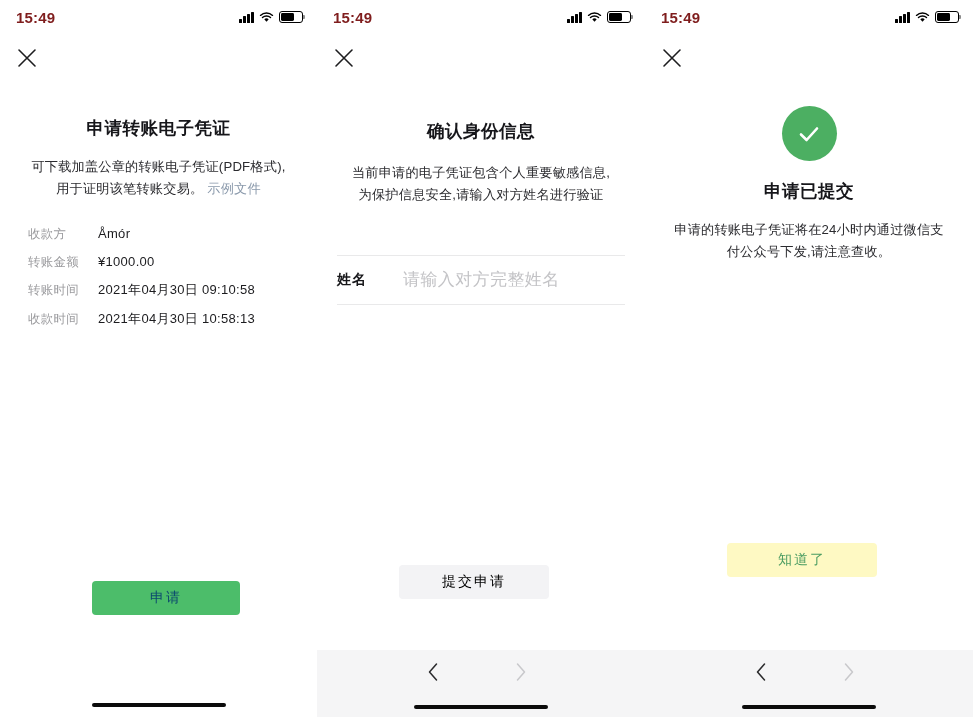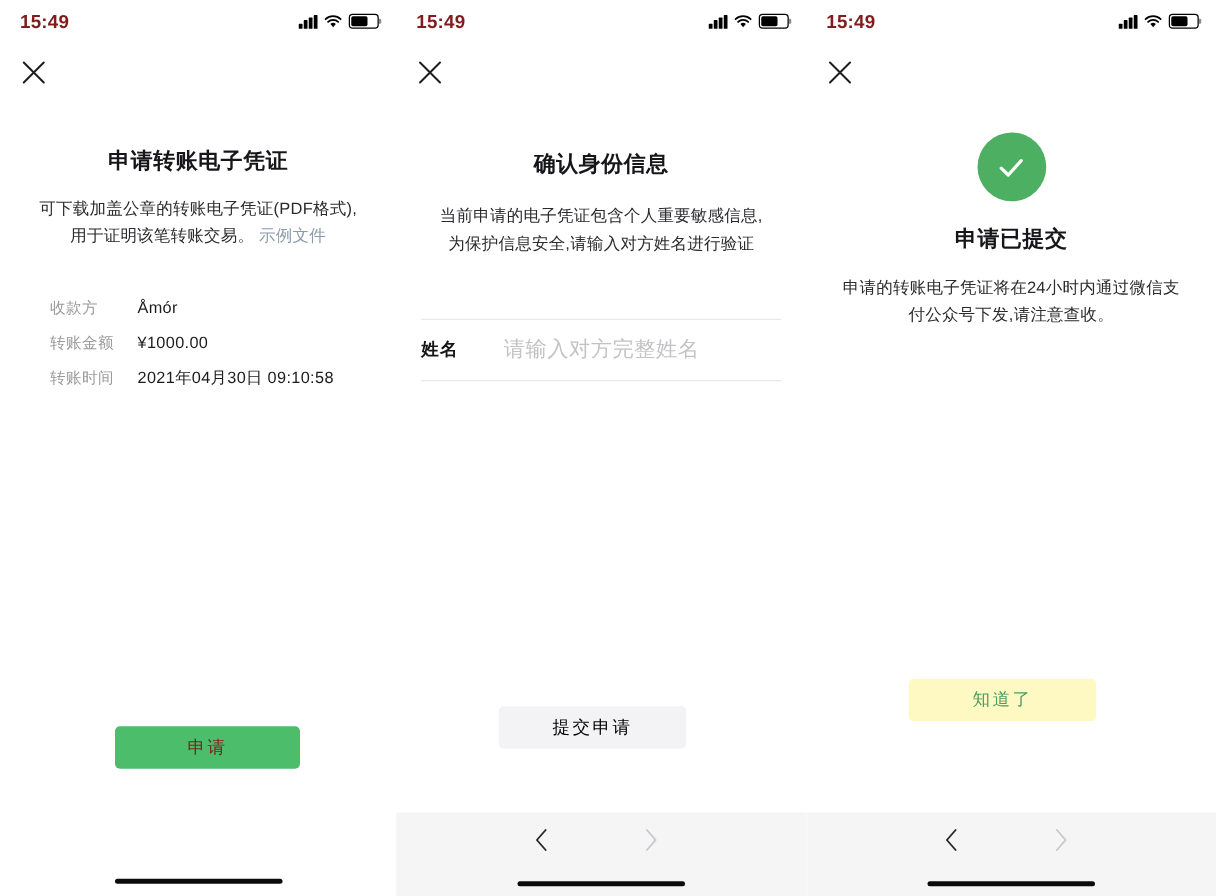--- a/index.html
+++ b/index.html
@@ -133,22 +133,22 @@
   .s1 .subtitle { width: 268px; }
   .s2 .subtitle { width: 290px; margin-top: 19px; }
   .s3 .subtitle { width: 292px; margin-top: 16px; }
 
   .link-text {
     color: #8a99ab;
   }
 
   
   .info-list {
-    margin-top: 38px;
-    padding-left: 40px;
+    margin-top: 26px;
+    padding-left: 28px;
   }
   .info-row {
     display: flex;
     align-items: baseline;
     margin-bottom: 10.5px;
   }
   .info-label {
     width: 70px;
     flex: 0 0 70px;
     font-size: 12.4px;
@@ -223,21 +223,21 @@
     cursor: pointer;
     user-select: none;
   }
   .btn-primary {
     position: absolute;
     left: 92px;
     top: 547px;
     width: 148px;
     height: 34px;
     background: #4CBD6A;
-    color: #7f1d1d;
+    color: #0c4a6e;
   }
   .btn-disabled {
     position: absolute;
     left: 82px;
     top: 531px;
     width: 150px;
     height: 34px;
     background: #f3f3f5;
     color: #000000;
     cursor: default;
@@ -339,20 +339,24 @@
           <span class="info-value">Åmór</span>
         </div>
         <div class="info-row">
           <span class="info-label">转账金额</span>
           <span class="info-value">¥1000.00</span>
         </div>
         <div class="info-row">
           <span class="info-label">转账时间</span>
           <span class="info-value">2021年04月30日 09:10:58</span>
         </div>
+        <div class="info-row">
+          <span class="info-label">收款时间</span>
+          <span class="info-value">2021年04月30日 10:58:13</span>
+        </div>
       </div>
 
       <div class="btn btn-primary">申请</div>
     </div>
 
     <div class="home-indicator"></div>
   </div>
 
   <div class="screen screen-2 s2">
 

